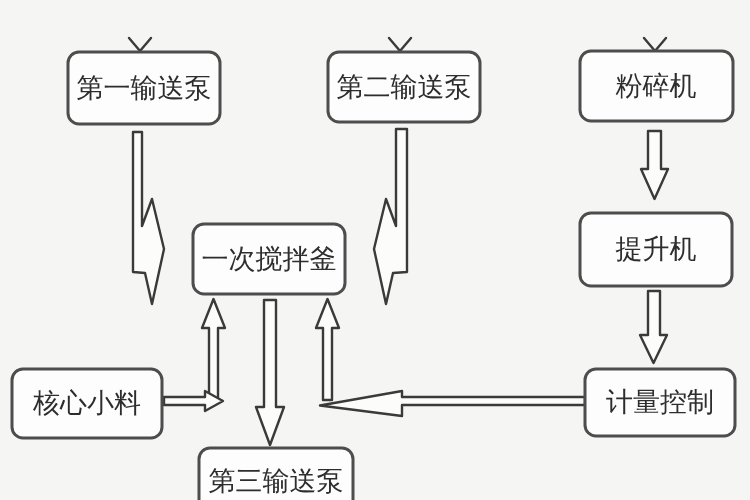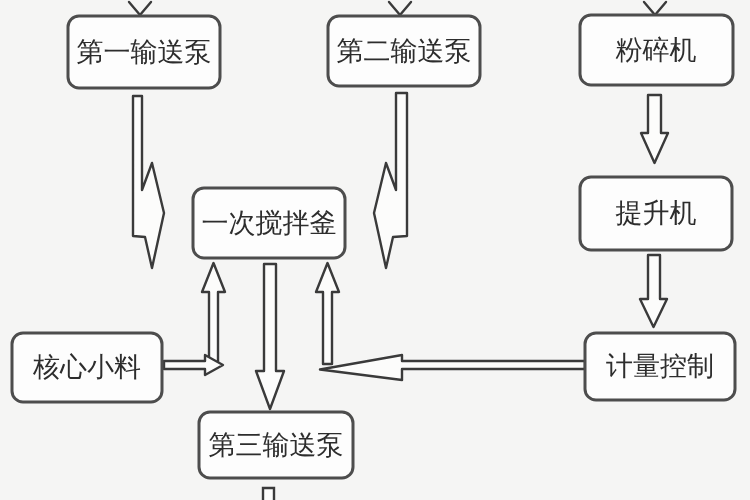--- a/index.html
+++ b/index.html
@@ -1,21 +1,21 @@
 <!DOCTYPE html>
 <html><head>
 <meta charset="utf-8">
 <style>
   html,body{margin:0;padding:0;}
   body{
     width:750px;height:500px;overflow:hidden;
     background:#f5f5f4;
     font-family:"Liberation Sans", sans-serif;
   }
-  .stage{position:relative;width:750px;height:352px;}
+  .stage{position:relative;width:750px;height:352px;margin-top:36px;}
   svg{display:block;}
   .box{
     fill:#fdfdfd;
     stroke:#4d4d4d;
     stroke-width:3;
   }
   .hollow{
     fill:#fcfcfb;
     stroke:#3a3a3a;
     stroke-width:2.4;

